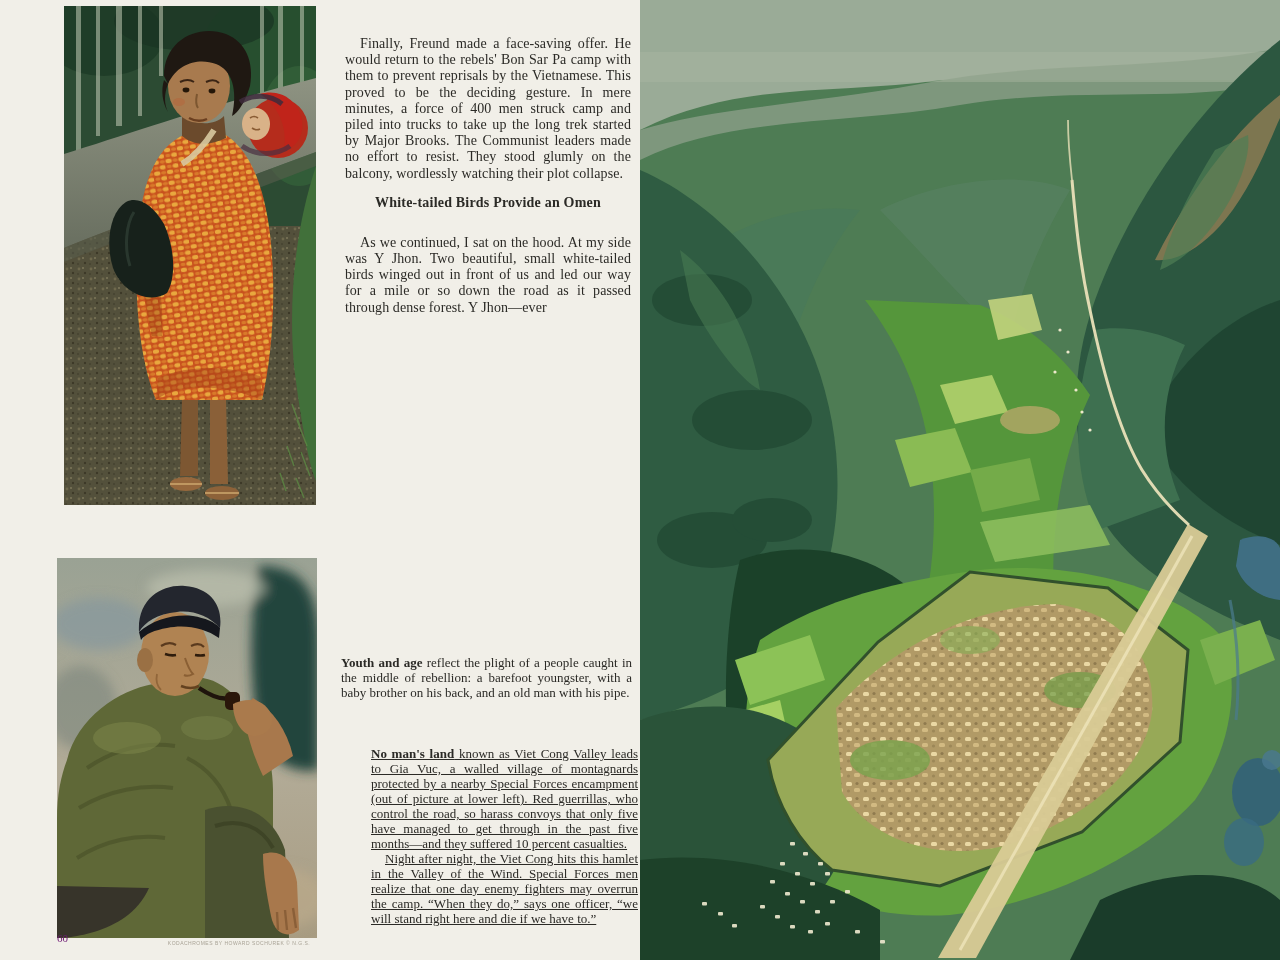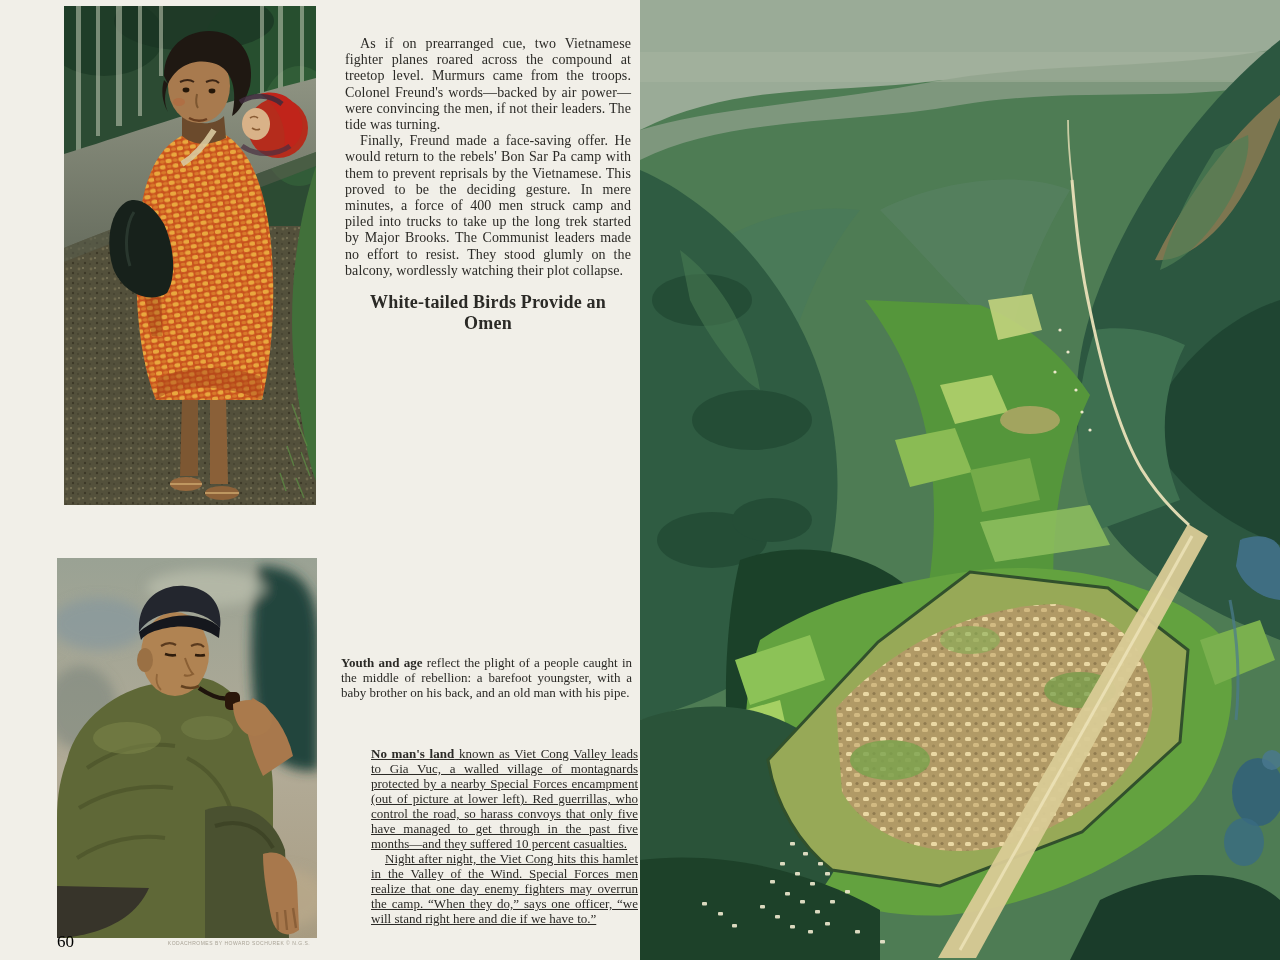--- a/index.html
+++ b/index.html
@@ -8,29 +8,29 @@
   .spread{position:relative;width:1280px;height:960px;background:#f1efe8;}
   figure{margin:0;padding:0;}
   .photo{position:absolute;overflow:hidden;}
   .photo svg{display:block;width:100%;height:100%;}
   .photo-boy{left:64px;top:6px;width:252px;height:499px;}
   .photo-man{left:57px;top:558px;width:260px;height:380px;}
   .photo-aerial{left:640px;top:0;width:640px;height:960px;}
   .article{position:absolute;left:345px;top:36px;width:286px;}
   .article p{margin:0;text-align:justify;font-size:14px;line-height:16.2px;
              text-indent:15px;letter-spacing:.1px;}
-  .article h3{margin:13px 0 24px 0;text-align:center;font-size:18px;
+  .article h3{margin:13px 0 24px 0;text-align:center;font-size:14px;
               font-weight:bold;letter-spacing:.2px;}
   .caption{position:absolute;}
   .caption p{margin:0;text-align:justify;font-size:13px;line-height:15px;}
   .caption b{font-weight:bold;margin-top:32px;}
   .caption-1{left:341px;top:655px;width:291px;}
   .caption-2{left:371px;top:746px;width:267px;text-decoration:underline;}
   .caption-2 p.cont{text-indent:14px;}
-  .pageno{position:absolute;left:57px;top:932px;font-size:17px;color:#000000;
+  .pageno{position:absolute;left:57px;top:932px;font-size:11px;color:#701a75;
           font-family:"Liberation Serif", serif;}
   .credit{position:absolute;left:148px;top:940px;width:182px;text-align:center;
           font-size:5px;letter-spacing:.5px;color:#a9a396;
           font-family:"Liberation Sans", sans-serif;white-space:nowrap;}
 </style>
 </head>
 <body>
 
 <div class="spread">
 
@@ -183,23 +183,23 @@
         <path d="M142,130 C154,138 164,142 172,140" stroke="#1f140c" stroke-width="4.5" fill="none"></path>
         <rect x="168" y="134" width="15" height="18" rx="5" fill="#2a160a"></rect>
 
         <path d="M176,146 C192,138 208,142 214,156 C218,168 210,178 196,178 C184,176 176,162 176,146 Z" fill="#aa7a4c"></path>
         <path d="M182,150 l16,-4 M184,158 l18,-3 M186,166 l16,-1" stroke="#84583​0" stroke-width="2" opacity=".75"></path>
       </g>
     </svg>
   </figure>
 
   <section class="article">
-    <p>As if on prearranged cue, two Vietnamese fighter planes roared across the compound at treetop level. Murmurs came from the troops. Colonel Freund's words—backed by air power—were convincing the men, if not their leaders. The tide was turning.</p>
     <p>Finally, Freund made a face-saving offer. He would return to the rebels' Bon Sar Pa camp with them to prevent reprisals by the Vietnamese. This proved to be the deciding gesture. In mere minutes, a force of 400 men struck camp and piled into trucks to take up the long trek started by Major Brooks. The Communist leaders made no effort to resist. They stood glumly on the balcony, wordlessly watching their plot collapse.</p>
     <h3>White-tailed Birds Provide an Omen</h3>
+    <p>As we continued, I sat on the hood. At my side was Y Jhon. Two beautiful, small white-tailed birds winged out in front of us and led our way for a mile or so down the road as it passed through dense forest. Y Jhon—ever</p>
   </section>
 
   <aside class="caption caption-1">
     <p><b>Youth and age</b><span> reflect the plight of a people caught in the middle of rebellion: a barefoot youngster, with a baby brother on his back, and an old man with his pipe.</span></p>
   </aside>
 
   <aside class="caption caption-2">
     <p><b>No man's land</b><span> known as Viet Cong Valley leads to Gia Vuc, a walled village of montagnards protected by a nearby Special Forces encampment (out of picture at lower left). Red guerrillas, who control the road, so harass convoys that only five have managed to get through in the past five months—and they suffered 10 percent casualties.</span></p>
     <p class="cont">Night after night, the Viet Cong hits this hamlet in the Valley of the Wind. Special Forces men realize that one day enemy fighters may overrun the camp. “When they do,” says one officer, “we will stand right here and die if we have to.”</p>
   </aside>

